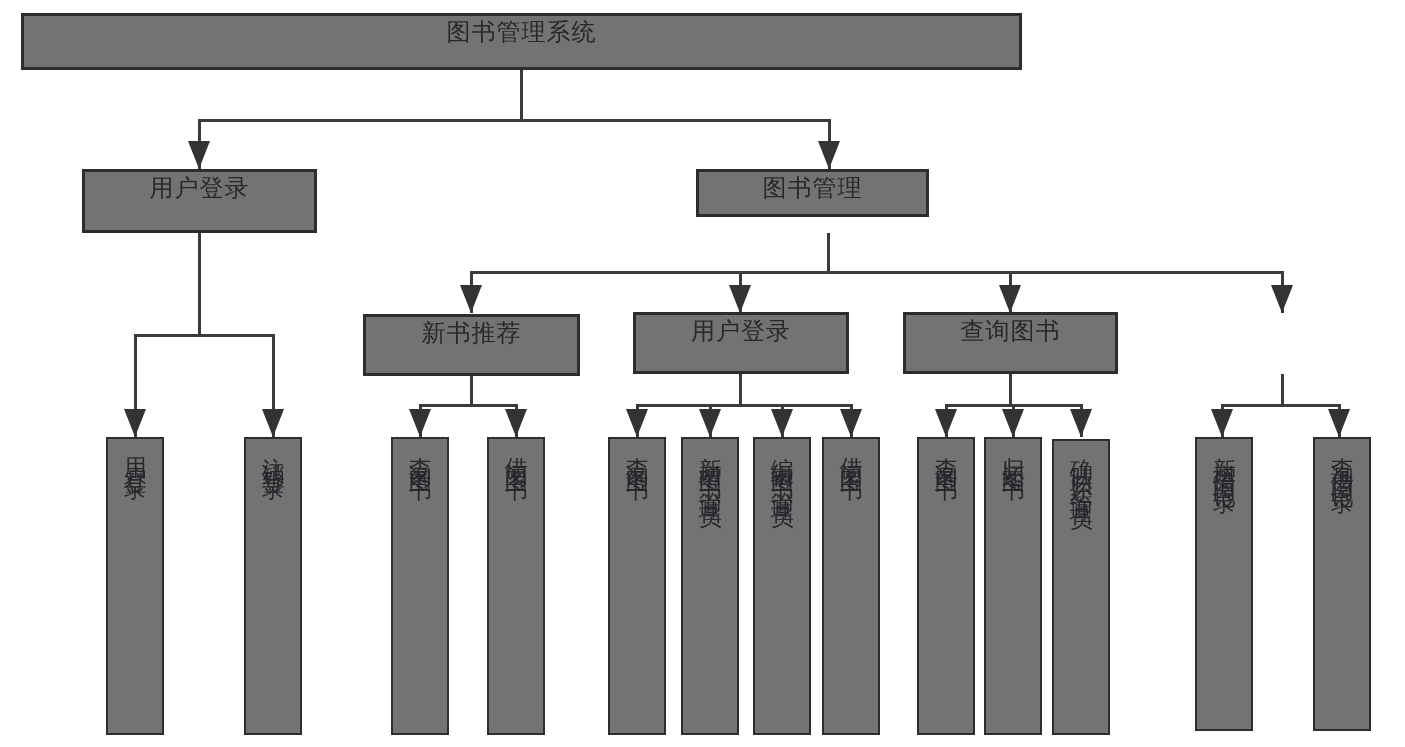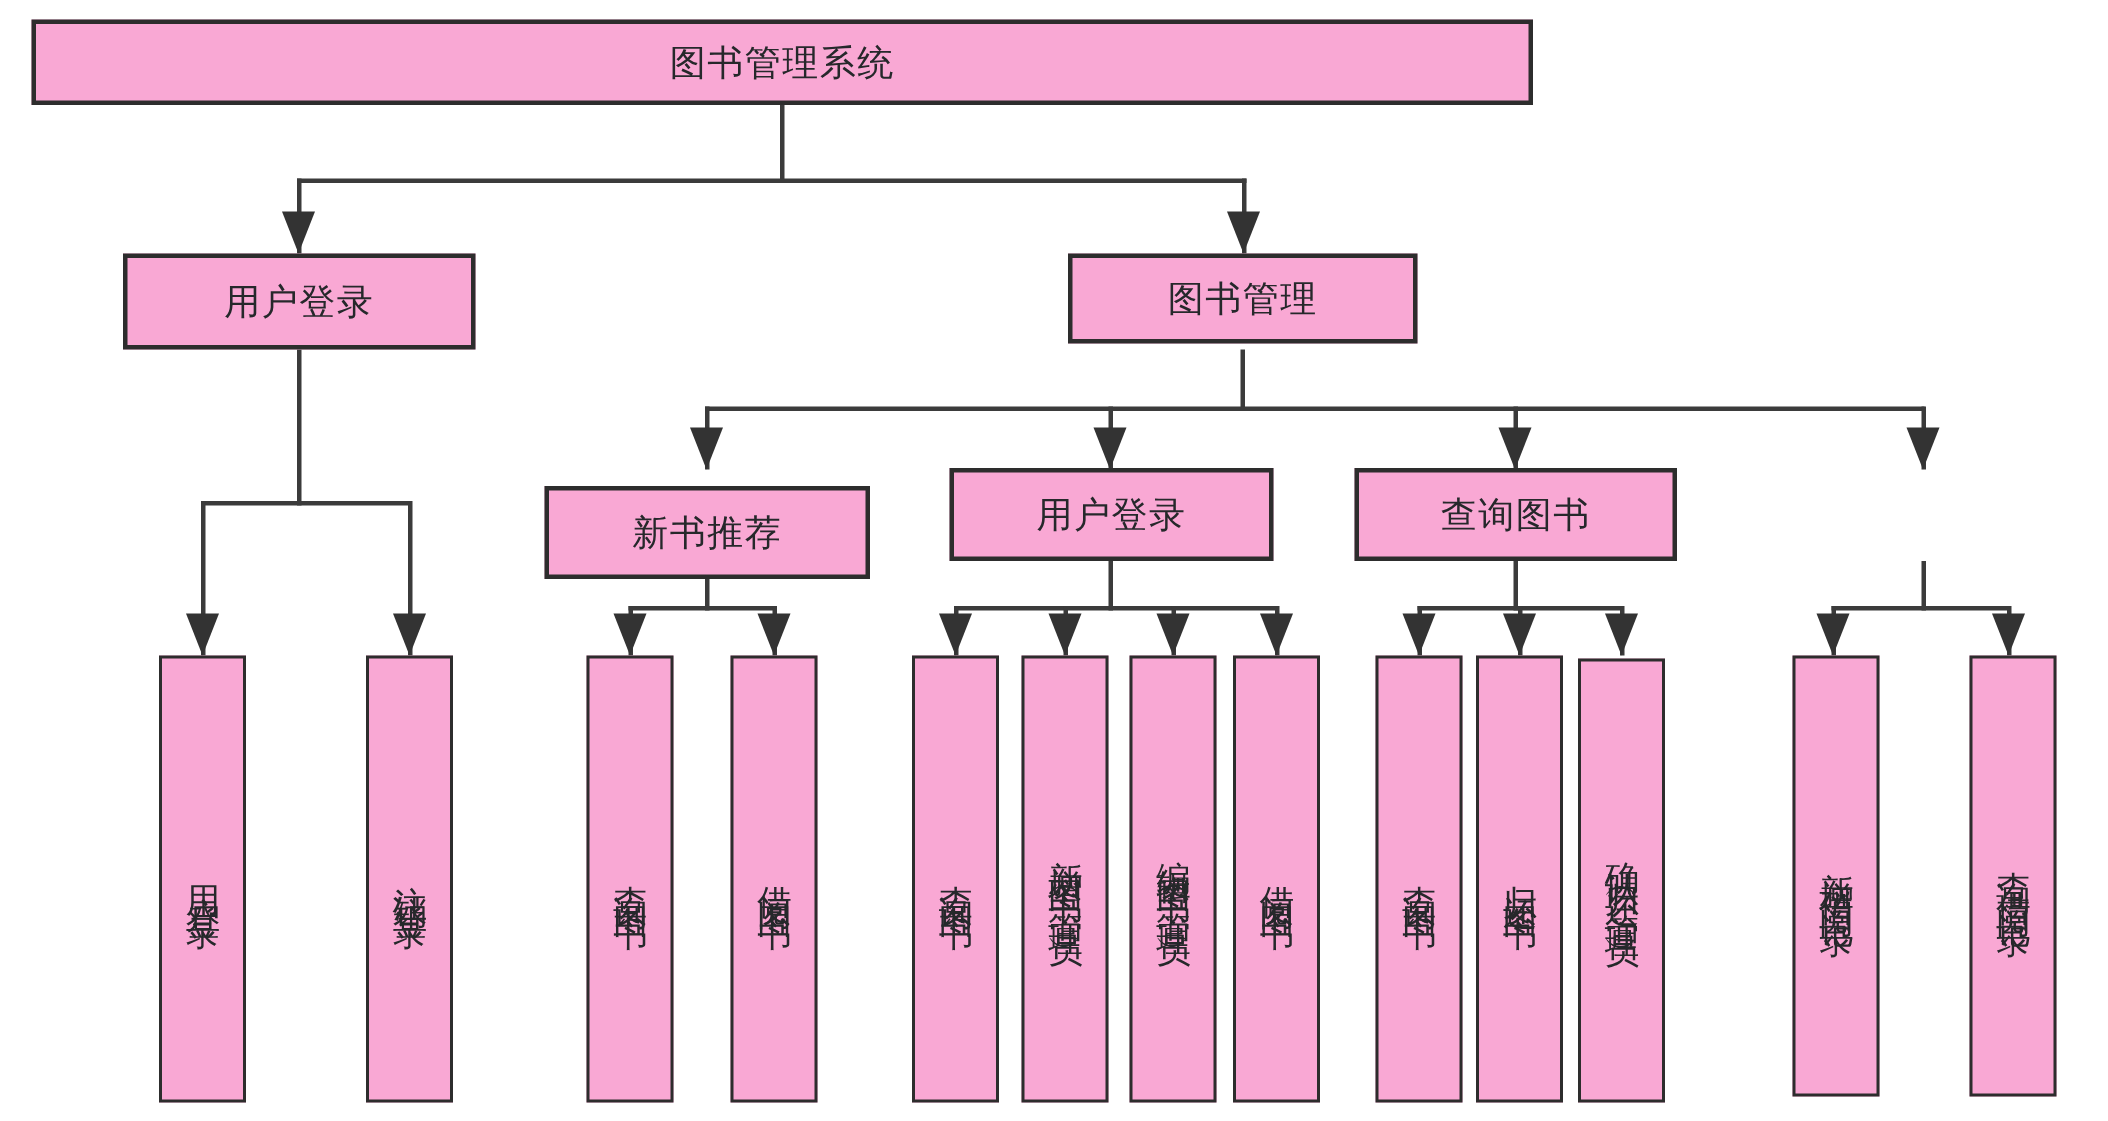--- a/index.html
+++ b/index.html
@@ -5,23 +5,23 @@
   html,body{margin:0;padding:0;background:#fff;}
   .canvas{
     position:relative;
     width:1405px;height:747px;
     background:#fff;
     font-family:"Liberation Sans","DejaVu Sans",sans-serif;
     overflow:hidden;
   }
   .box{
     position:absolute;
-    background:#f9a8d4;
+    background:#737373;
     border:3px solid #2d2d2d;
-    display:flex;align-items:center;justify-content:center;
+    display:flex;align-items:flex-start;justify-content:center;
     color:#26282b;
     font-size:24px;
     letter-spacing:1px;
     box-sizing:border-box;
     z-index:2;
   }
   .leaf{
     border-width:2px;
     z-index:2;
   }
@@ -64,21 +64,21 @@
   <div class="vline" style="left:520px;top:70px;height:51px"></div>
   <div class="hline" style="left:198px;top:119px;width:633px"></div>
   <div class="vline" style="left:198px;top:119px;height:50px"></div>
   <div class="arrow" style="left:188px;top:141px"></div>
   <div class="vline" style="left:828px;top:119px;height:50px"></div>
   <div class="arrow" style="left:818px;top:141px"></div>
 
   <div class="box" style="left:82px;top:169px;width:235px;height:64px">
     <span>用户登录</span>
   </div>
-  <div class="box" style="left:712px;top:169px;width:233px;height:60px">
+  <div class="box" style="left:696px;top:169px;width:233px;height:48px">
     <span>图书管理</span>
   </div>
 
   <div class="vline" style="left:198px;top:233px;height:104px"></div>
   <div class="hline" style="left:134px;top:334px;width:140px"></div>
   <div class="vline" style="left:134px;top:334px;height:103px"></div>
   <div class="arrow" style="left:124px;top:409px"></div>
   <div class="vline" style="left:272px;top:334px;height:103px"></div>
   <div class="arrow" style="left:262px;top:409px"></div>
 
@@ -86,21 +86,21 @@
   <div class="hline" style="left:470px;top:271px;width:813px"></div>
   <div class="vline" style="left:470px;top:271px;height:42px"></div>
   <div class="arrow" style="left:460px;top:285px"></div>
   <div class="vline" style="left:739px;top:271px;height:42px"></div>
   <div class="arrow" style="left:729px;top:285px"></div>
   <div class="vline" style="left:1009px;top:271px;height:42px"></div>
   <div class="arrow" style="left:999px;top:285px"></div>
   <div class="vline" style="left:1281px;top:271px;height:42px"></div>
   <div class="arrow" style="left:1271px;top:285px"></div>
 
-  <div class="box" style="left:363px;top:324px;width:217px;height:62px">
+  <div class="box" style="left:363px;top:314px;width:217px;height:62px">
     <span>新书推荐</span>
   </div>
   <div class="box" style="left:633px;top:312px;width:216px;height:62px">
     <span>用户登录</span>
   </div>
   <div class="box" style="left:903px;top:312px;width:215px;height:62px">
     <span>查询图书</span>
   </div>
 
   <div class="vline" style="left:470px;top:374px;height:33px"></div>

